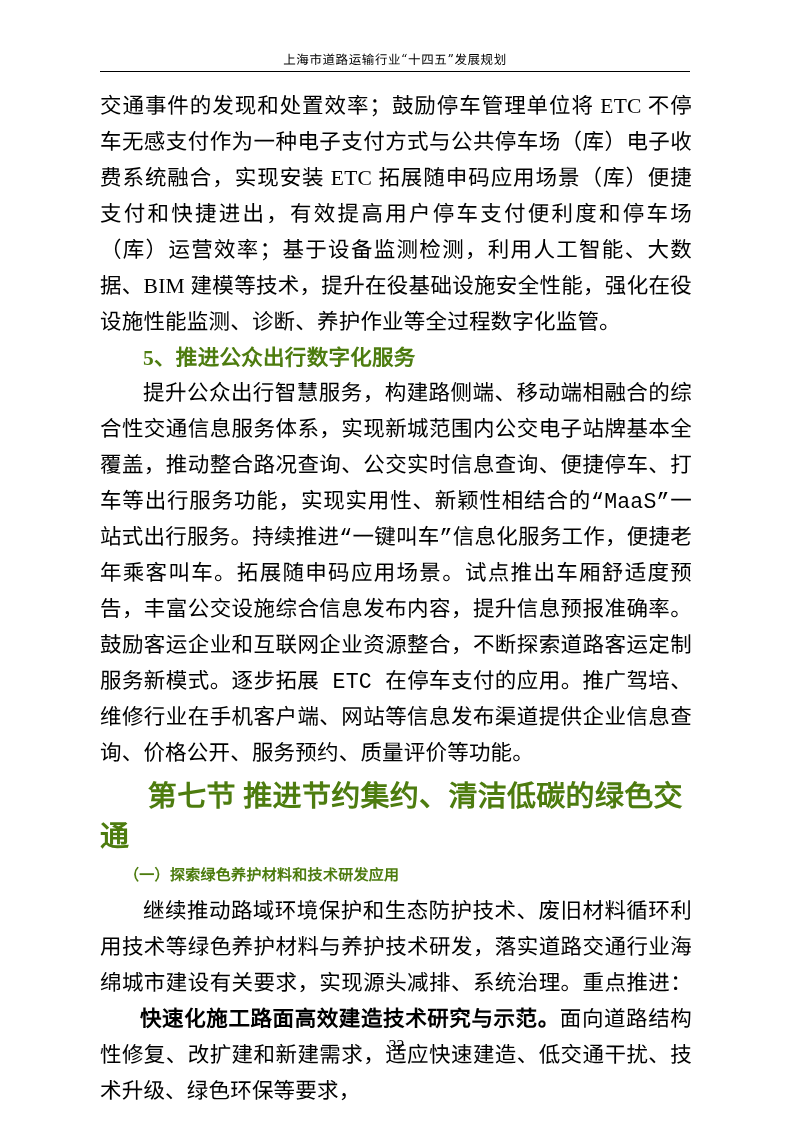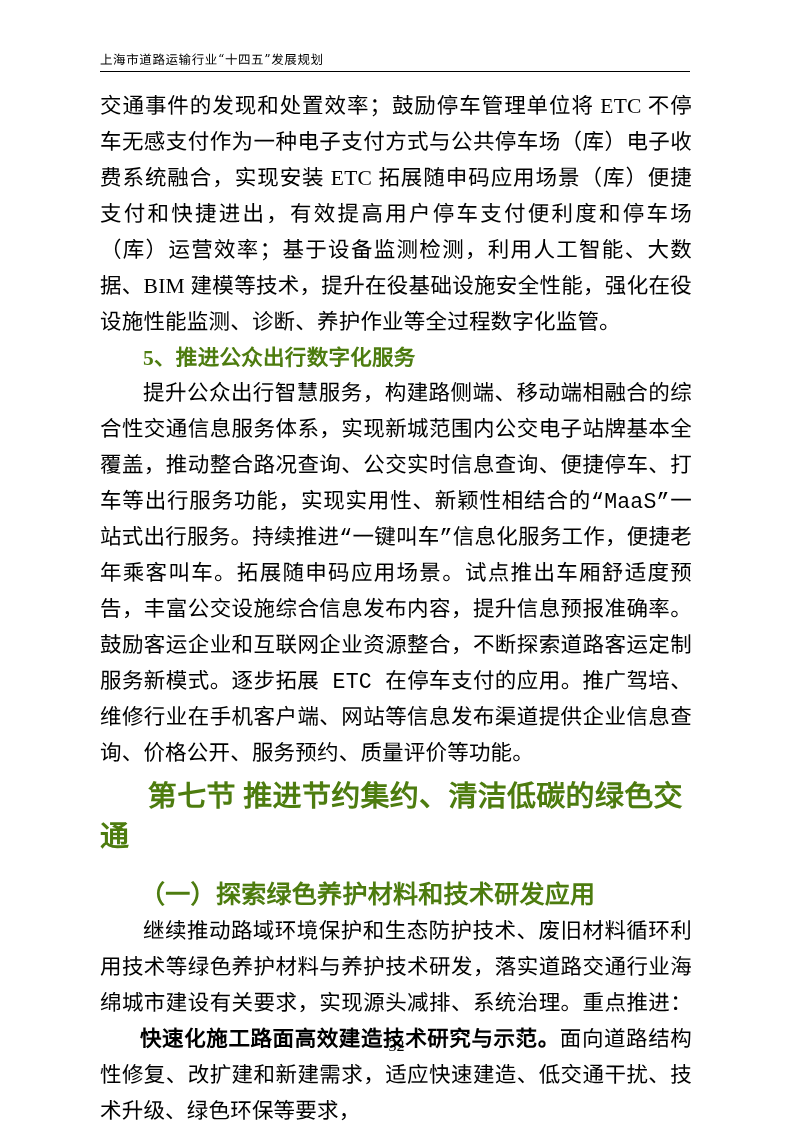--- a/index.html
+++ b/index.html
@@ -28,21 +28,21 @@
     left: 100px;
     top: 52px;
     width: 590px;
   }
 
   .header-title {
     font-family: "DejaVu Serif", "Liberation Serif", serif;
     font-size: 12.5px;
     line-height: 16px;
     letter-spacing: 0.6px;
-    text-align: left;
+    text-align: center;
     color: #000;
     white-space: nowrap;
   }
 
   .header-rule {
     margin-top: 3px;
     border-bottom: 1.2px solid #000;
     width: 100%;
   }
 
@@ -87,24 +87,23 @@
     text-indent: 2em;
   }
 
   h2.h-section {       
     font-size: 29px;
     line-height: 40px;
     text-indent: 1.65em;
   }
 
   h3.h-item {          
-    font-size: 25px;
+    font-size: 15px;
     line-height: 38px;
     text-indent: 1.6em;
-    margin-top: 20px;
   }
 
   .bold-run {
     font-weight: bold;
     margin-left: 40px;
   }
 
   .gap-s { height: 4px; }
 
   

